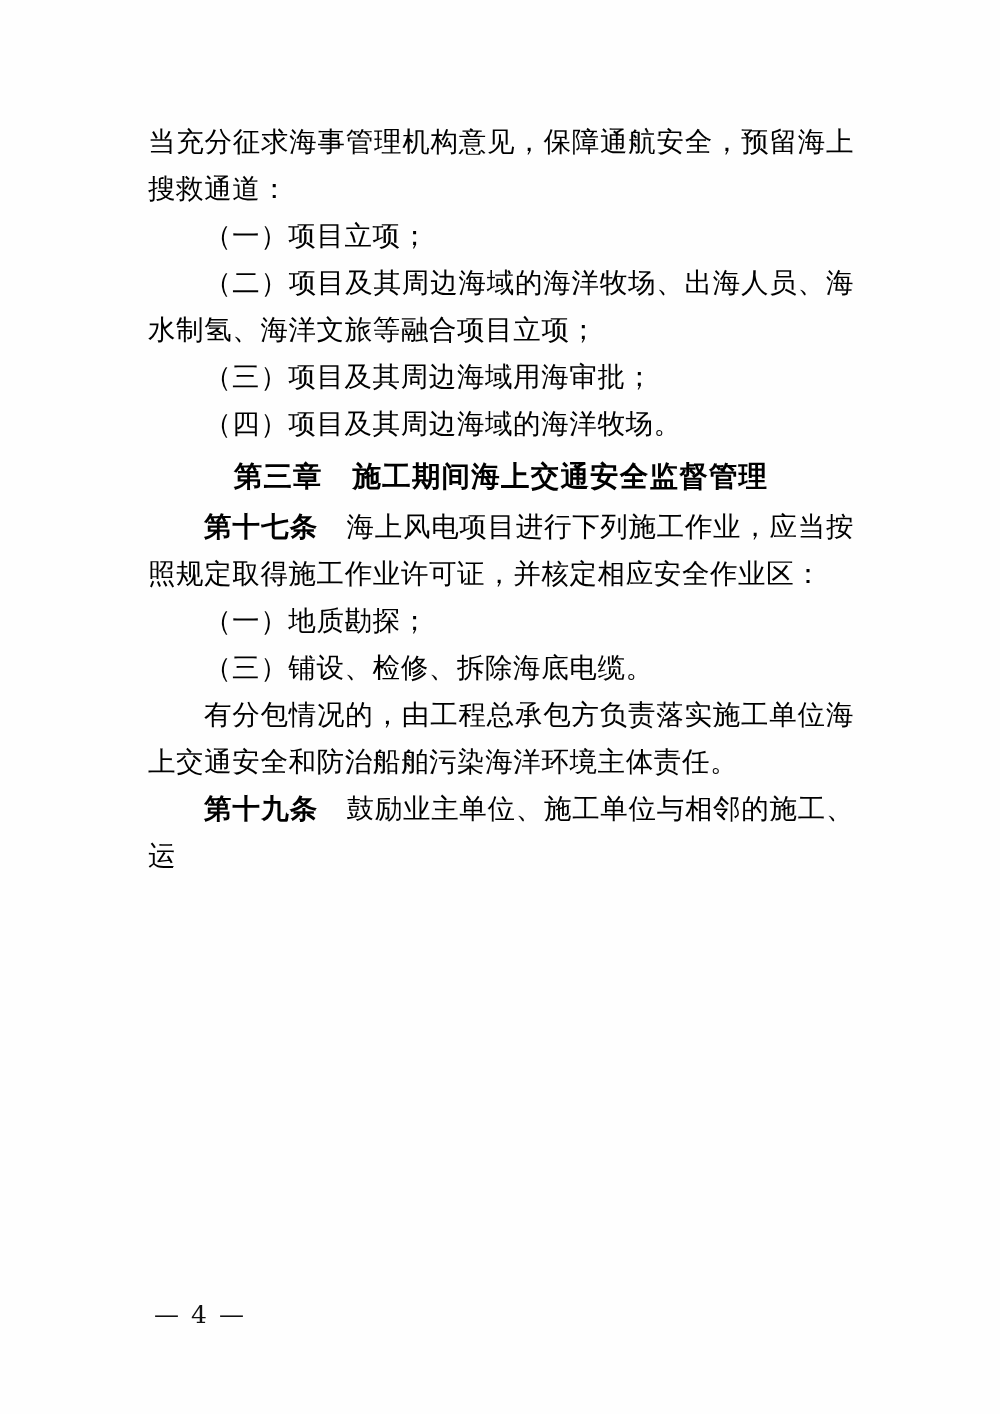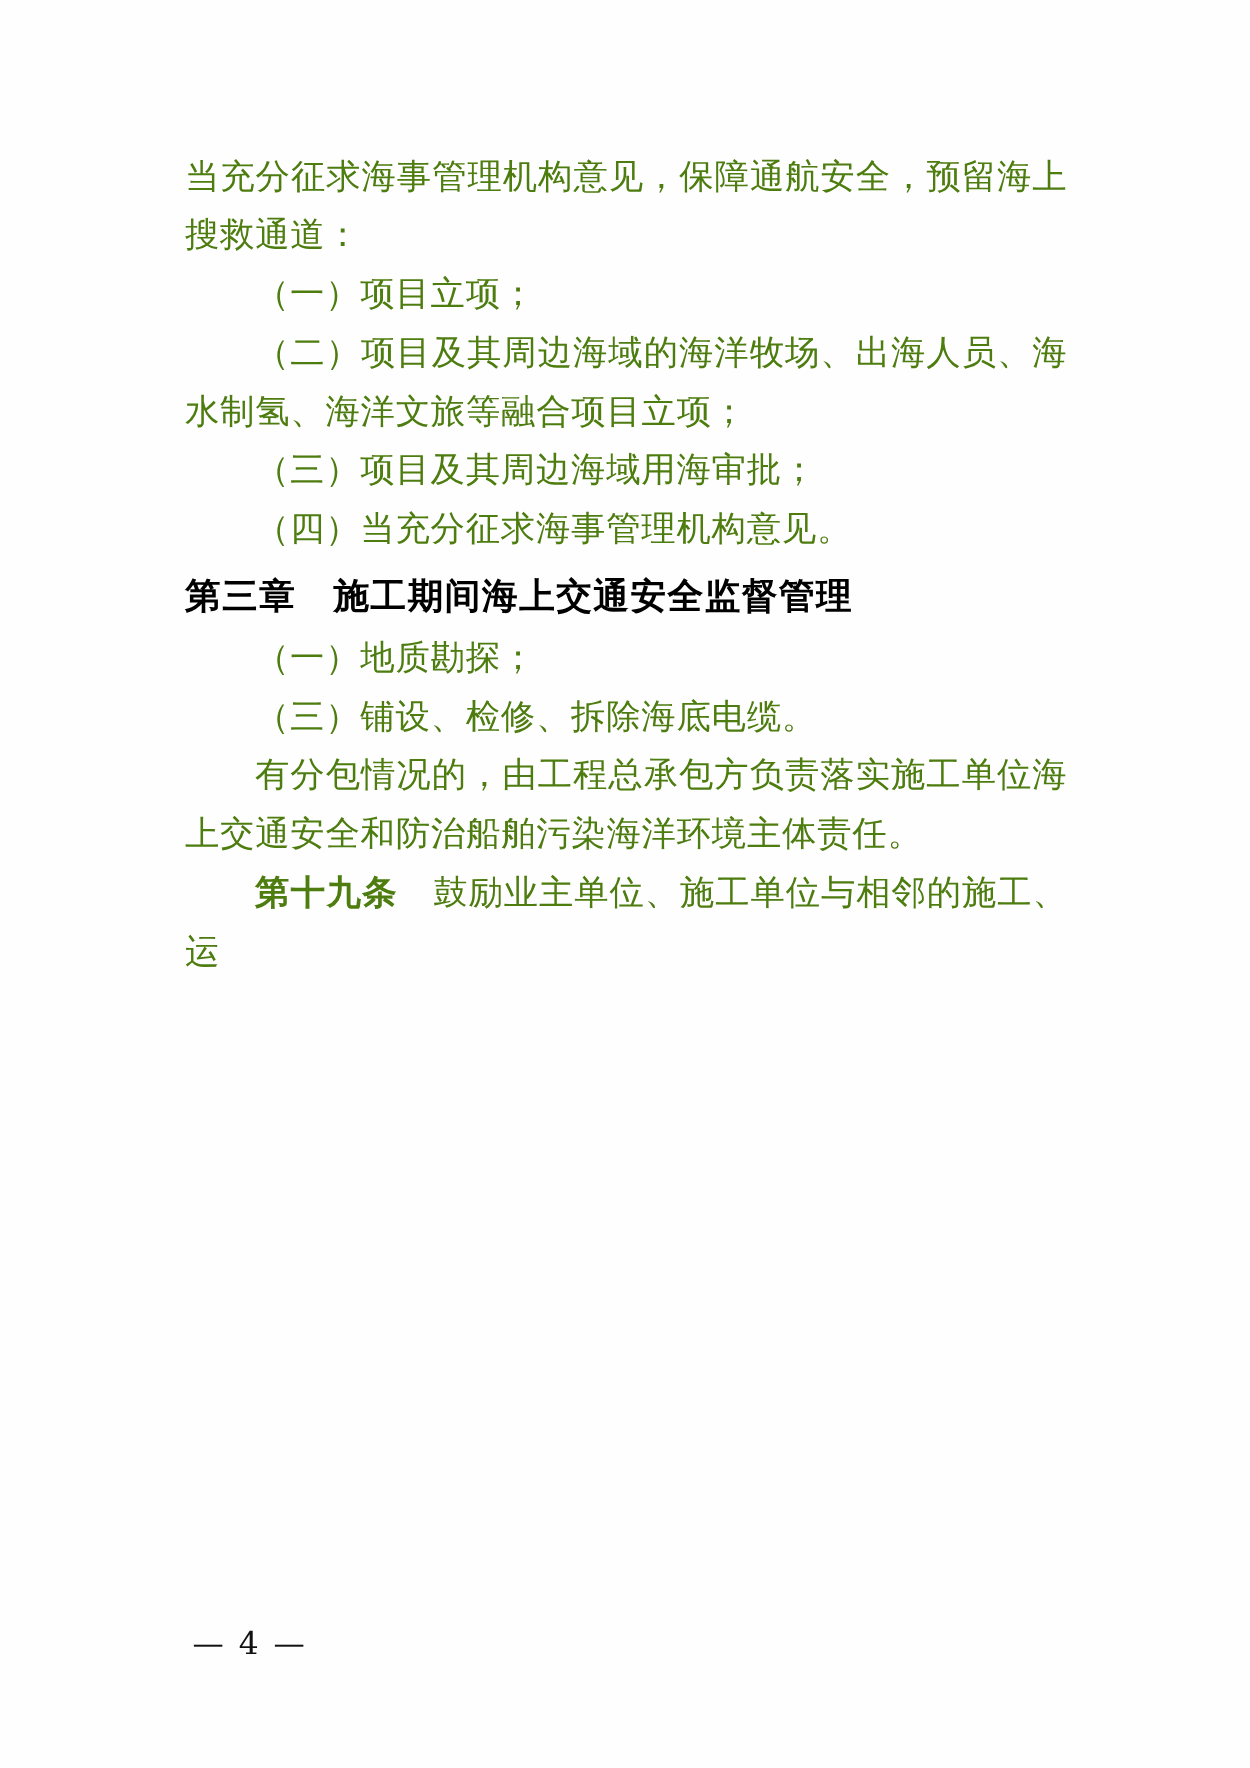--- a/index.html
+++ b/index.html
@@ -29,33 +29,35 @@
     top: 118px;
     width: 706px;
   }
   .para {
     font-size: 27.5px;
     line-height: 47px;
     letter-spacing: 0.6px;
     text-align: justify;
     text-justify: inter-ideograph;
     margin: 0 0 0 0;
-    color: #4d7c0f;
+    color: #000000;
     font-weight: 400;
+    font-family: Liberation Serif, serif;
   }
   .indent2 {
     text-indent: 56px;
   }
   .indent1 {
     text-indent: 0;
   }
   .chapter-title {
     font-size: 28.5px;
     line-height: 50px;
     font-weight: bold;
+    text-align: center;
     letter-spacing: 1.2px;
     margin: 4px 0 2px 0;
     color: #000000;
   }
   .article-head {
     font-weight: bold;
     letter-spacing: 1px;
   }
   .page-number {
     position: absolute;
@@ -80,24 +82,25 @@
   <div class="content">
 
     <p class="para indent1">当充分征求海事管理机构意见，保障通航安全，预留海上搜救通道：</p>
 
     <p class="para indent2">（一）项目立项；</p>
 
     <p class="para indent2">（二）项目及其周边海域的海洋牧场、出海人员、海水制氢、海洋文旅等融合项目立项；</p>
 
     <p class="para indent2">（三）项目及其周边海域用海审批；</p>
 
-    <p class="para indent2">（四）当充分征求海事管理机构意见。</p>
+    <p class="para indent2">（四）项目及其周边海域的海洋牧场。</p>
 
     <h2 class="chapter-title">第三章　施工期间海上交通安全监督管理</h2>
 
+    <p class="para indent2"><span class="article-head">第十七条</span><span>　海上风电项目进行下列施工作业，应当按照规定取得施工作业许可证，并核定相应安全作业区：</span></p>
 
     <p class="para indent2">（一）地质勘探；</p>
 
 
     <p class="para indent2">（三）铺设、检修、拆除海底电缆。</p>
 
 
 
     <p class="para indent2">有分包情况的，由工程总承包方负责落实施工单位海上交通安全和防治船舶污染海洋环境主体责任。</p>
 

